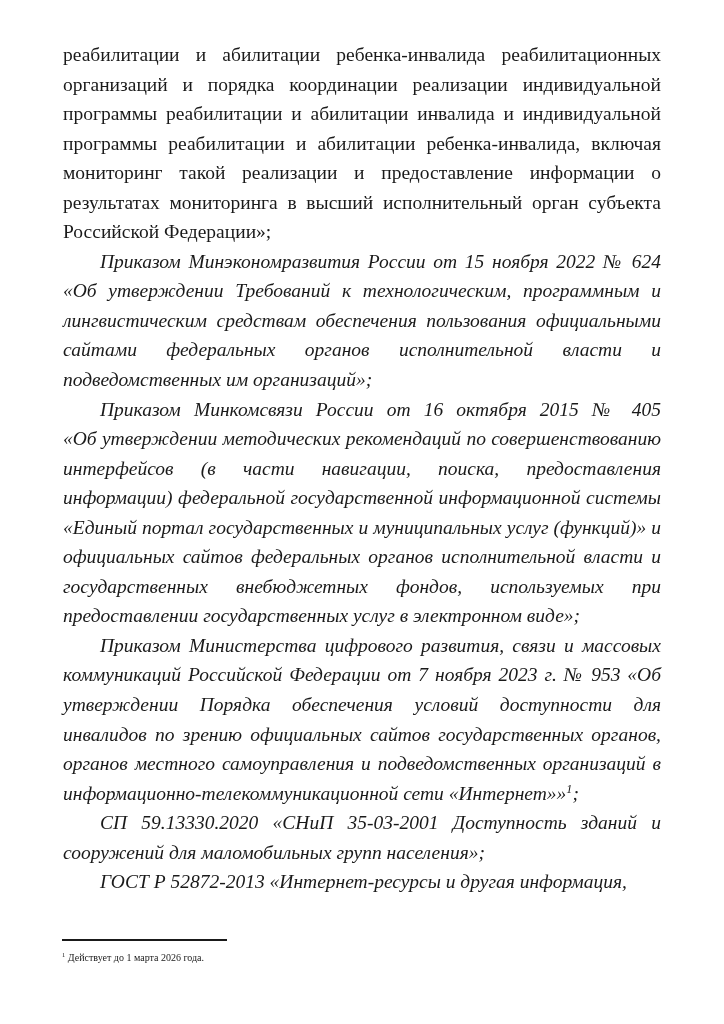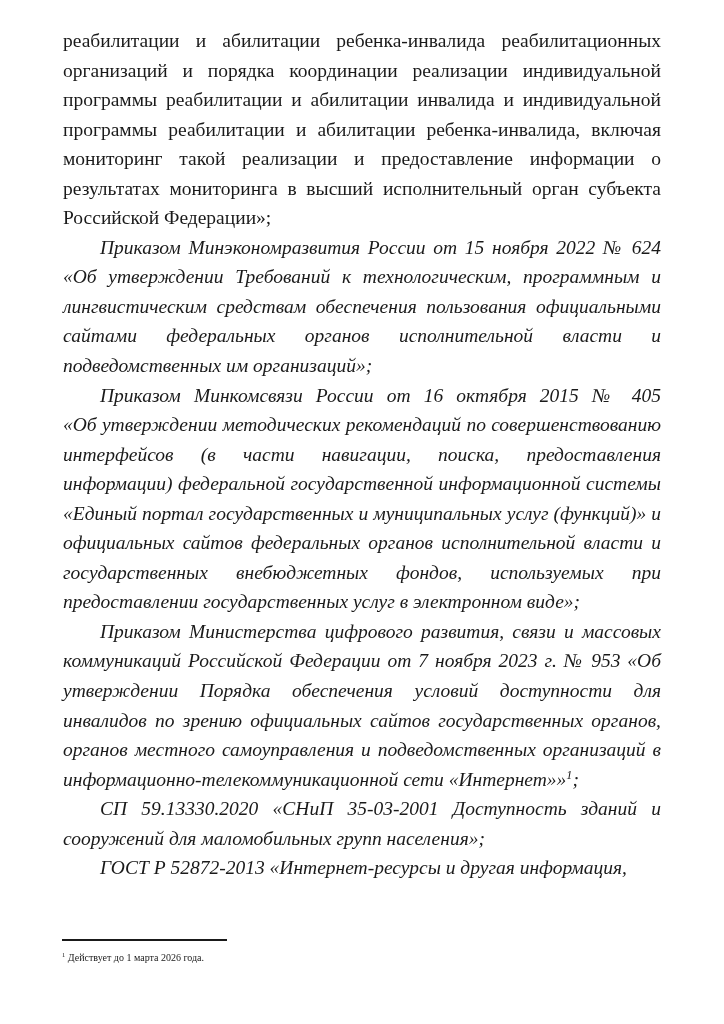--- a/index.html
+++ b/index.html
@@ -13,21 +13,21 @@
     width: 724px;
     height: 1024px;
     background: #ffffff;
     overflow: hidden;
     font-family: "Liberation Serif", "DejaVu Serif", serif;
     color: #1a1a1a;
   }
   .body-text {
     position: absolute;
     left: 63px;
-    top: 26px;
+    top: 40px;
     width: 598px;
   }
   p.para {
     margin: 0;
     font-size: 19.5px;
     line-height: 29.55px;
     text-align: justify;
     color: #1a1a1a;
   }
   p.para.indent {

